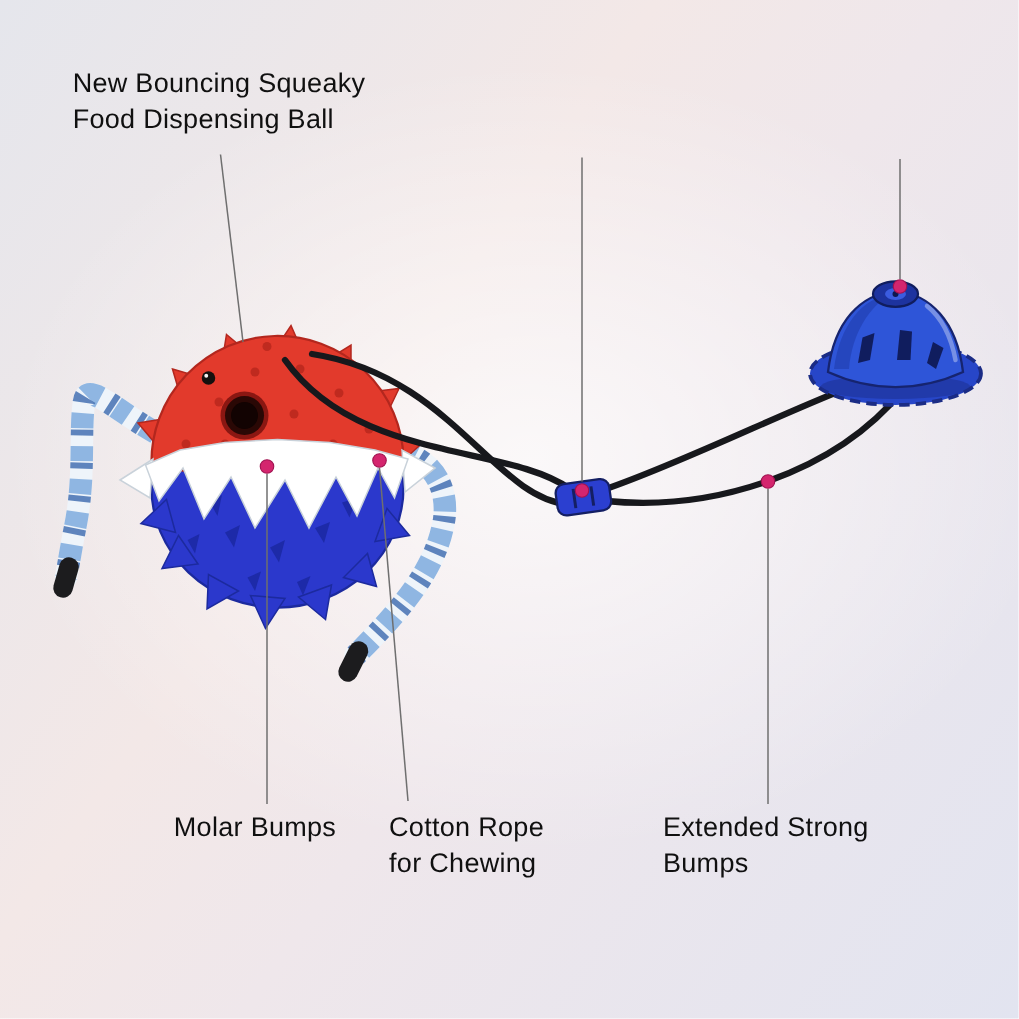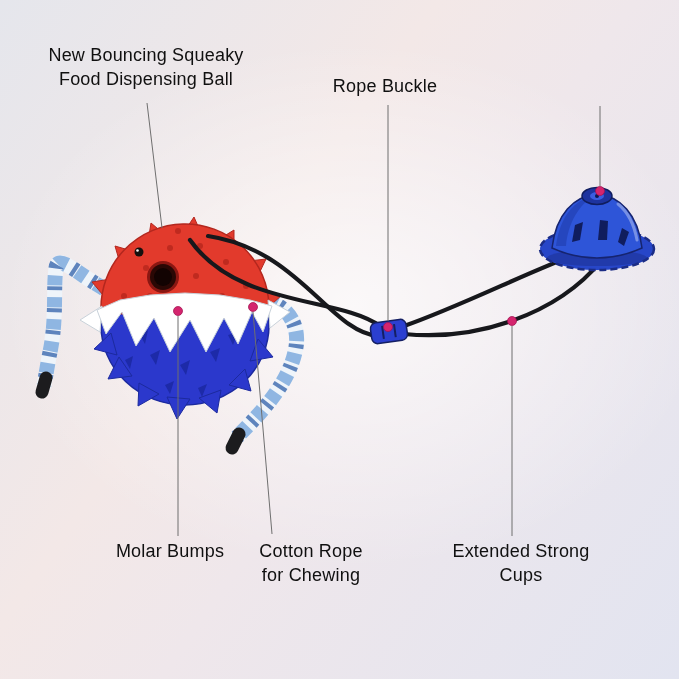--- a/index.html
+++ b/index.html
@@ -6,21 +6,21 @@
   .canvas{
     position:relative;width:679px;height:679px;overflow:hidden;
     font-family:"Liberation Sans",sans-serif;
     background-image:
       radial-gradient(ellipse 80% 60% at 52% 45%, rgba(255,255,255,.72), rgba(255,255,255,0) 65%),
       linear-gradient(125deg,#e5e6ec 0%,#f3e8e7 38%,#efe7eb 55%,#e2e4f0 100%);
   }
   .art{position:absolute;inset:0}
   .callout{
     position:absolute;transform:translateX(-50%);
-    text-align:center;white-space:pre-line;
+    text-align:left;white-space:pre-line;
     font-size:18px;line-height:1.33;color:#101010;letter-spacing:.2px;
   }
 </style>
 </head>
 <body>
 
 <div class="canvas">
 
   <svg class="art" viewBox="0 0 679 679">
 
@@ -145,19 +145,18 @@
       <circle cx="178" cy="311" r="4.5"></circle>
       <circle cx="253" cy="307" r="4.5"></circle>
       <circle cx="388" cy="327" r="4.5"></circle>
       <circle cx="512" cy="321" r="4.5"></circle>
       <circle cx="600" cy="191" r="4.5"></circle>
     </g>
   </svg>
 
   <div class="callout" style="left:146px;top:44px">New Bouncing Squeaky
 Food Dispensing Ball</div>
-  <div class="callout" style="left:385px;top:75px">Rope Buckle</div>
   <div class="callout" style="left:311px;top:540px">Cotton Rope
 for Chewing</div>
   <div class="callout" style="left:170px;top:540px">Molar Bumps</div>
-  <div class="callout" style="left:521px;top:540px">Extended Strong Cups</div>
+  <div class="callout" style="left:521px;top:540px">Extended Strong Bumps</div>
 
 </div>
 
 </body></html>

